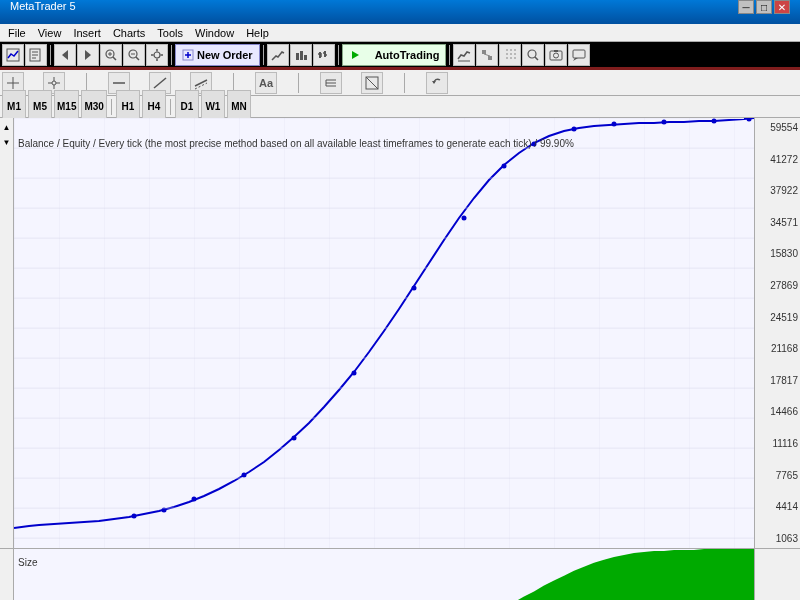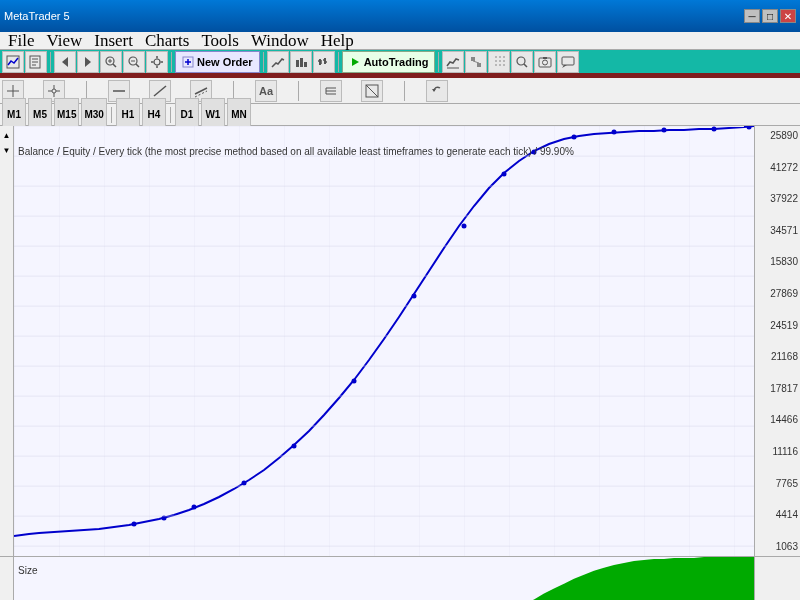--- a/index.html
+++ b/index.html
@@ -1,25 +1,25 @@
 <!DOCTYPE html>
 <html><head>
   <meta charset="utf-8">
   <style>
     * { margin: 0; padding: 0; box-sizing: border-box; }
     body { width: 800px; height: 600px; overflow: hidden; background: #c0c0c0; font-family: 'Arial', sans-serif; font-size: 11px; }
 
     
     #titlebar {
       background: linear-gradient(to bottom, #0078d7, #0050a0);
-      height: 32px;
-      display: flex;
-      align-items: center;
+      height: 24px;
+      display: flex;
+      align-items: flex-start;
       justify-content: space-between;
-      padding: 0 4px;
+      padding: 0 10px;
       color: white;
       font-size: 11px;
     }
     #titlebar-controls { display: flex; gap: 2px; }
     #titlebar-controls span {
       width: 16px; height: 14px; background: #c0c0c0; border: 1px solid #888;
       display: inline-flex; align-items: center; justify-content: center;
       font-size: 10px; color: #000; cursor: pointer;
     }
 
@@ -27,35 +27,34 @@
     #menubar {
       background: #f0f0f0;
       height: 18px;
       display: flex;
       align-items: center;
       border-bottom: 1px solid #aaa;
       padding: 0 2px;
     }
     .menu-item {
       padding: 1px 6px;
-      font-size: 17px;
+      font-size: 11px;
       cursor: pointer;
       height: 100%;
       display: flex;
       align-items: center;
-      font-family: Liberation Serif, serif;
     }
 
     
     #toolbar1 {
-      background: #14b8a6;
+      background: #000000;
       height: 28px;
       display: flex;
       align-items: center;
-      border-bottom: 5px solid #7f1d1d;
+      border-bottom: 3px solid #7f1d1d;
       padding: 0 2px;
       gap: 1px;
     }
     .tb-btn {
       height: 22px;
       min-width: 22px;
       border: 1px solid #bbb;
       background: #e8e8e8;
       cursor: pointer;
       display: flex;
@@ -72,21 +71,21 @@
       font-size: 11px;
       font-weight: bold;
       display: flex; align-items: center; gap: 3px;
     }
     .tb-autotrading {
       background: #e8ffe8;
       border: 1px solid #88aa88;
       padding: 0 6px;
       font-size: 11px;
       font-weight: bold;
-      display: flex; align-items: center; gap: 3px; justify-content: space-between;
+      display: flex; align-items: center; gap: 14px; justify-content: space-between;
     }
 
     
     #toolbar2 {
       background: #f0f0f0;
       height: 26px;
       display: flex;
       align-items: center;
       border-bottom: 1px solid #aaa;
       padding: 0 2px;
@@ -553,21 +552,21 @@
       <line x1="0" y1="270" x2="740" y2="270" stroke="#ddddee" stroke-width="0.5"></line>
       <line x1="0" y1="300" x2="740" y2="300" stroke="#ddddee" stroke-width="0.5"></line>
       <line x1="0" y1="330" x2="740" y2="330" stroke="#ddddee" stroke-width="0.5"></line>
       <line x1="0" y1="360" x2="740" y2="360" stroke="#ddddee" stroke-width="0.5"></line>
       <line x1="0" y1="390" x2="740" y2="390" stroke="#ddddee" stroke-width="0.5"></line>
       <line x1="0" y1="420" x2="740" y2="420" stroke="#ddddee" stroke-width="0.5"></line>
     </svg>
   </div>
 
   <div id="right-axis">
-    <span class="axis-label">25890</span>
+    <span class="axis-label">59554</span>
     <span class="axis-label">41272</span>
     <span class="axis-label">37922</span>
     <span class="axis-label">34571</span>
     <span class="axis-label">15830</span>
     <span class="axis-label">27869</span>
     <span class="axis-label">24519</span>
     <span class="axis-label">21168</span>
     <span class="axis-label">17817</span>
     <span class="axis-label">14466</span>
     <span class="axis-label">11116</span>

